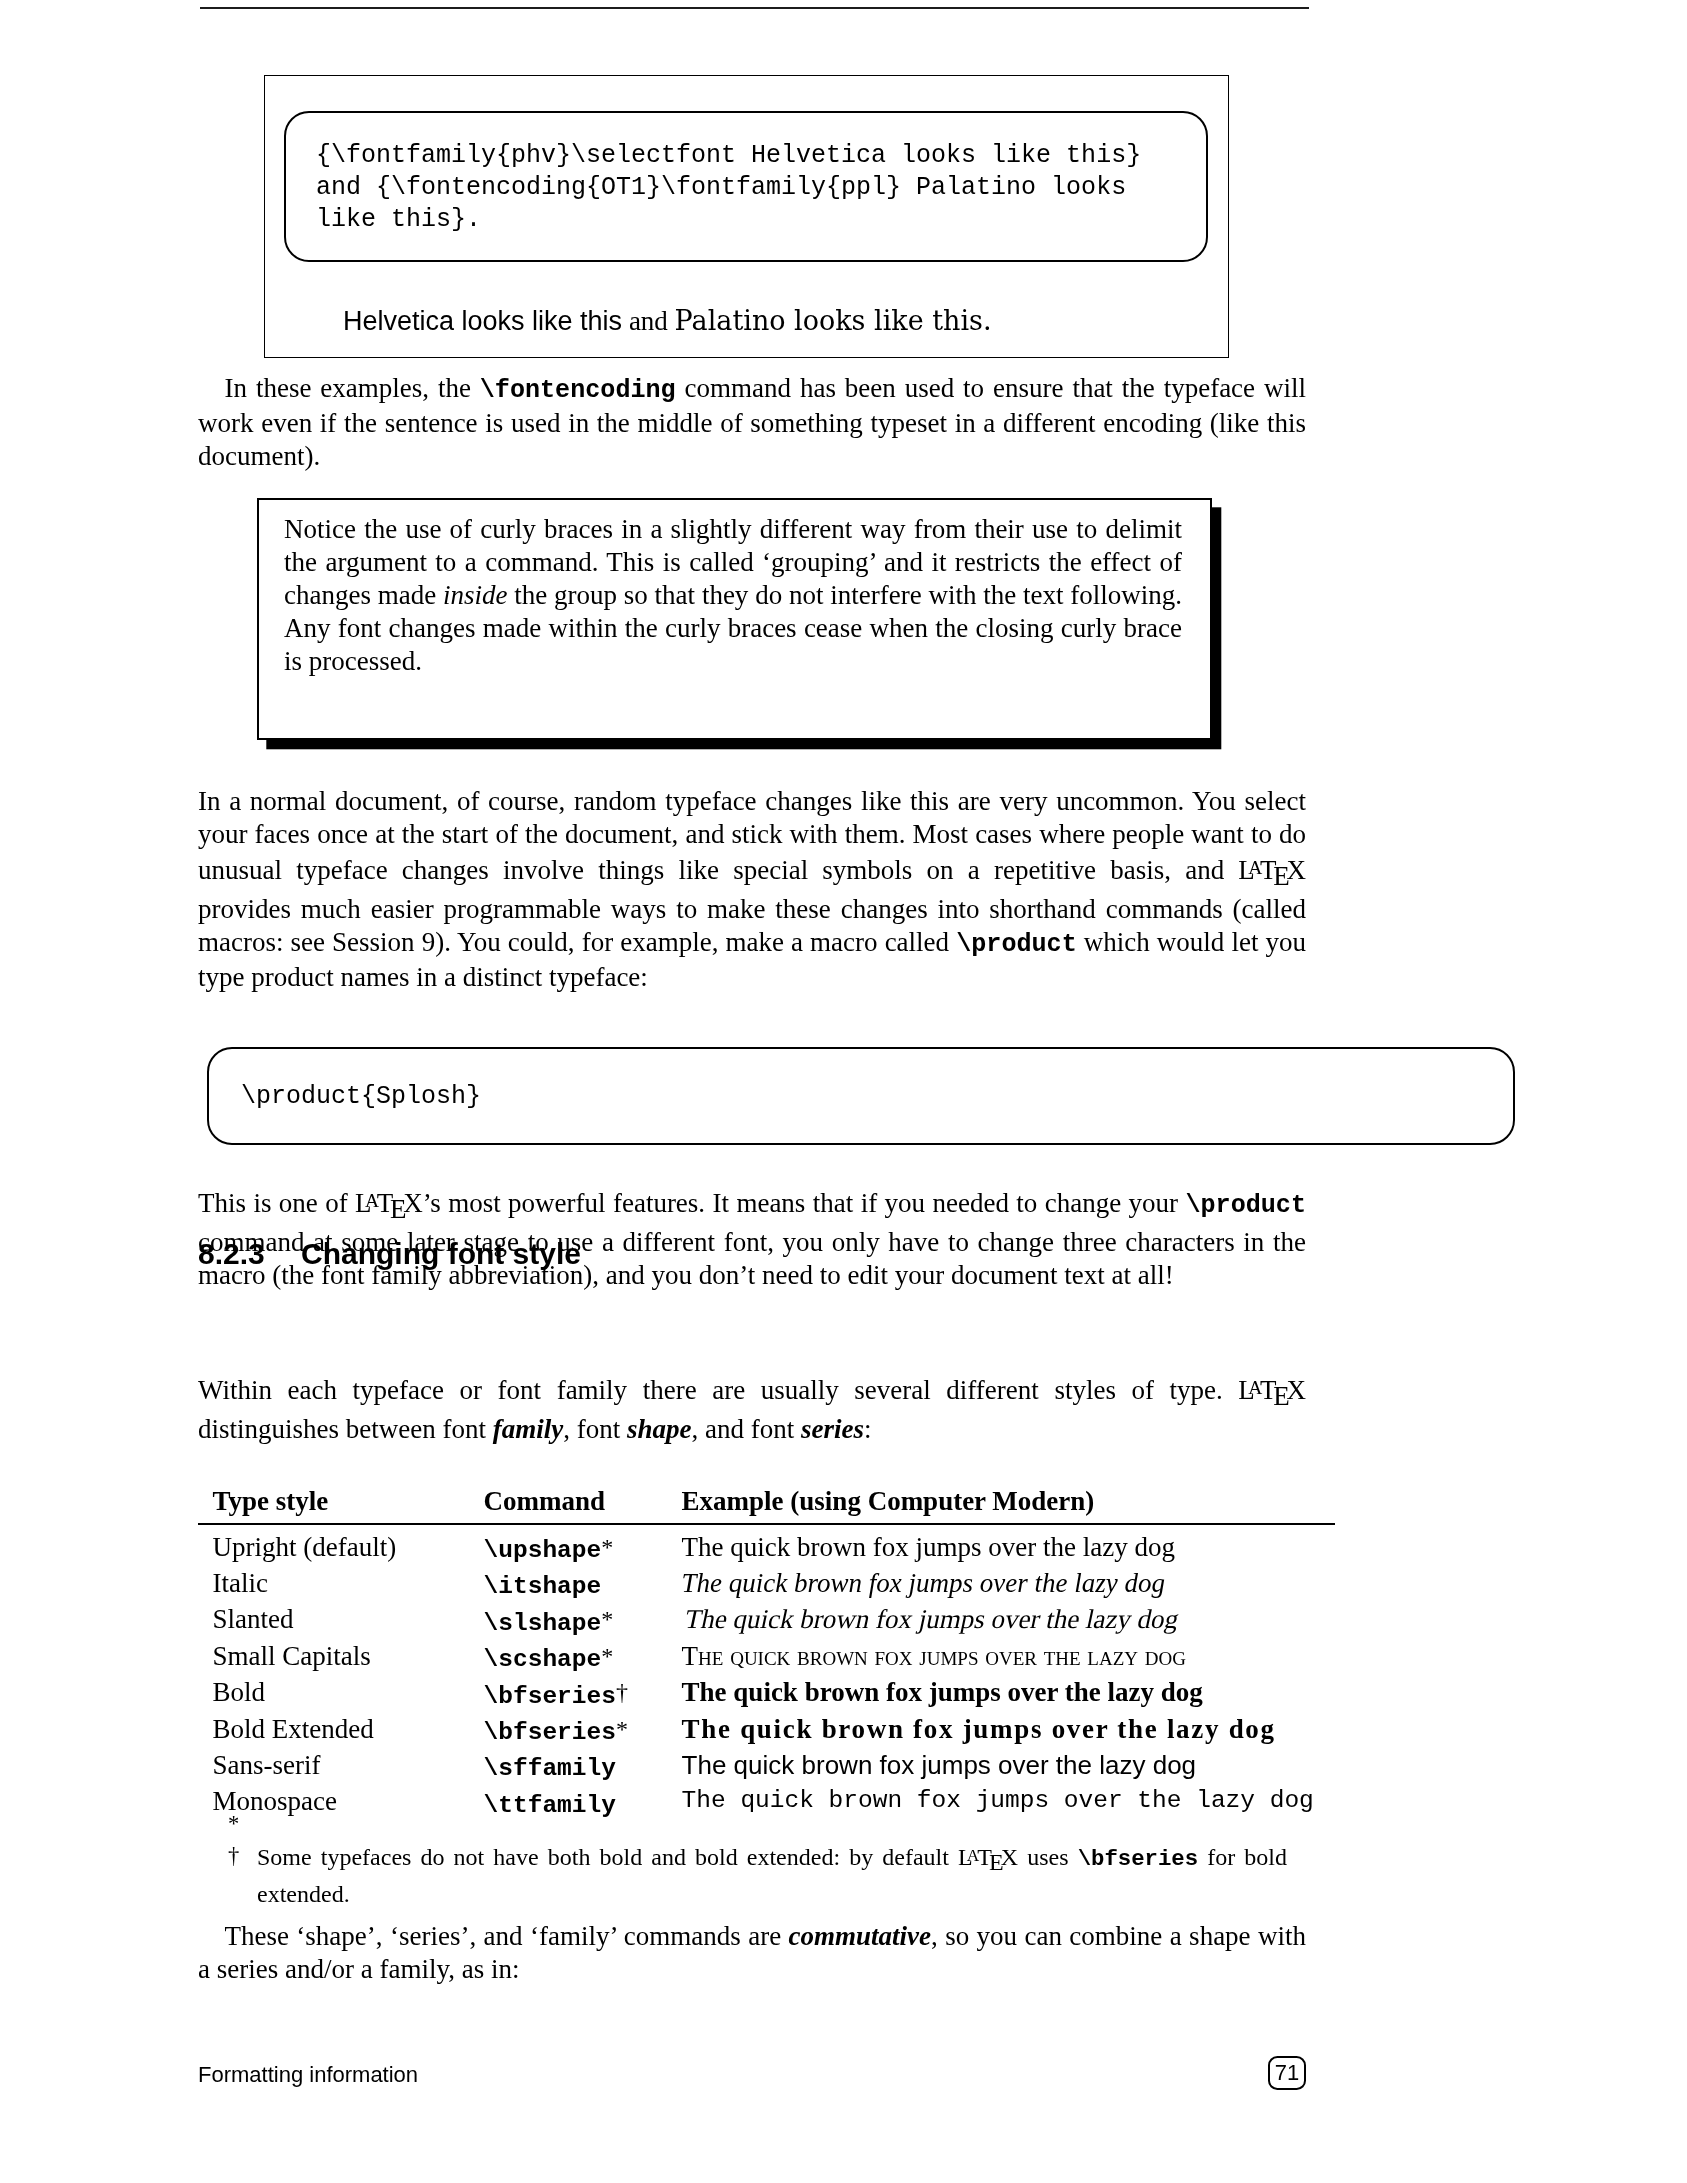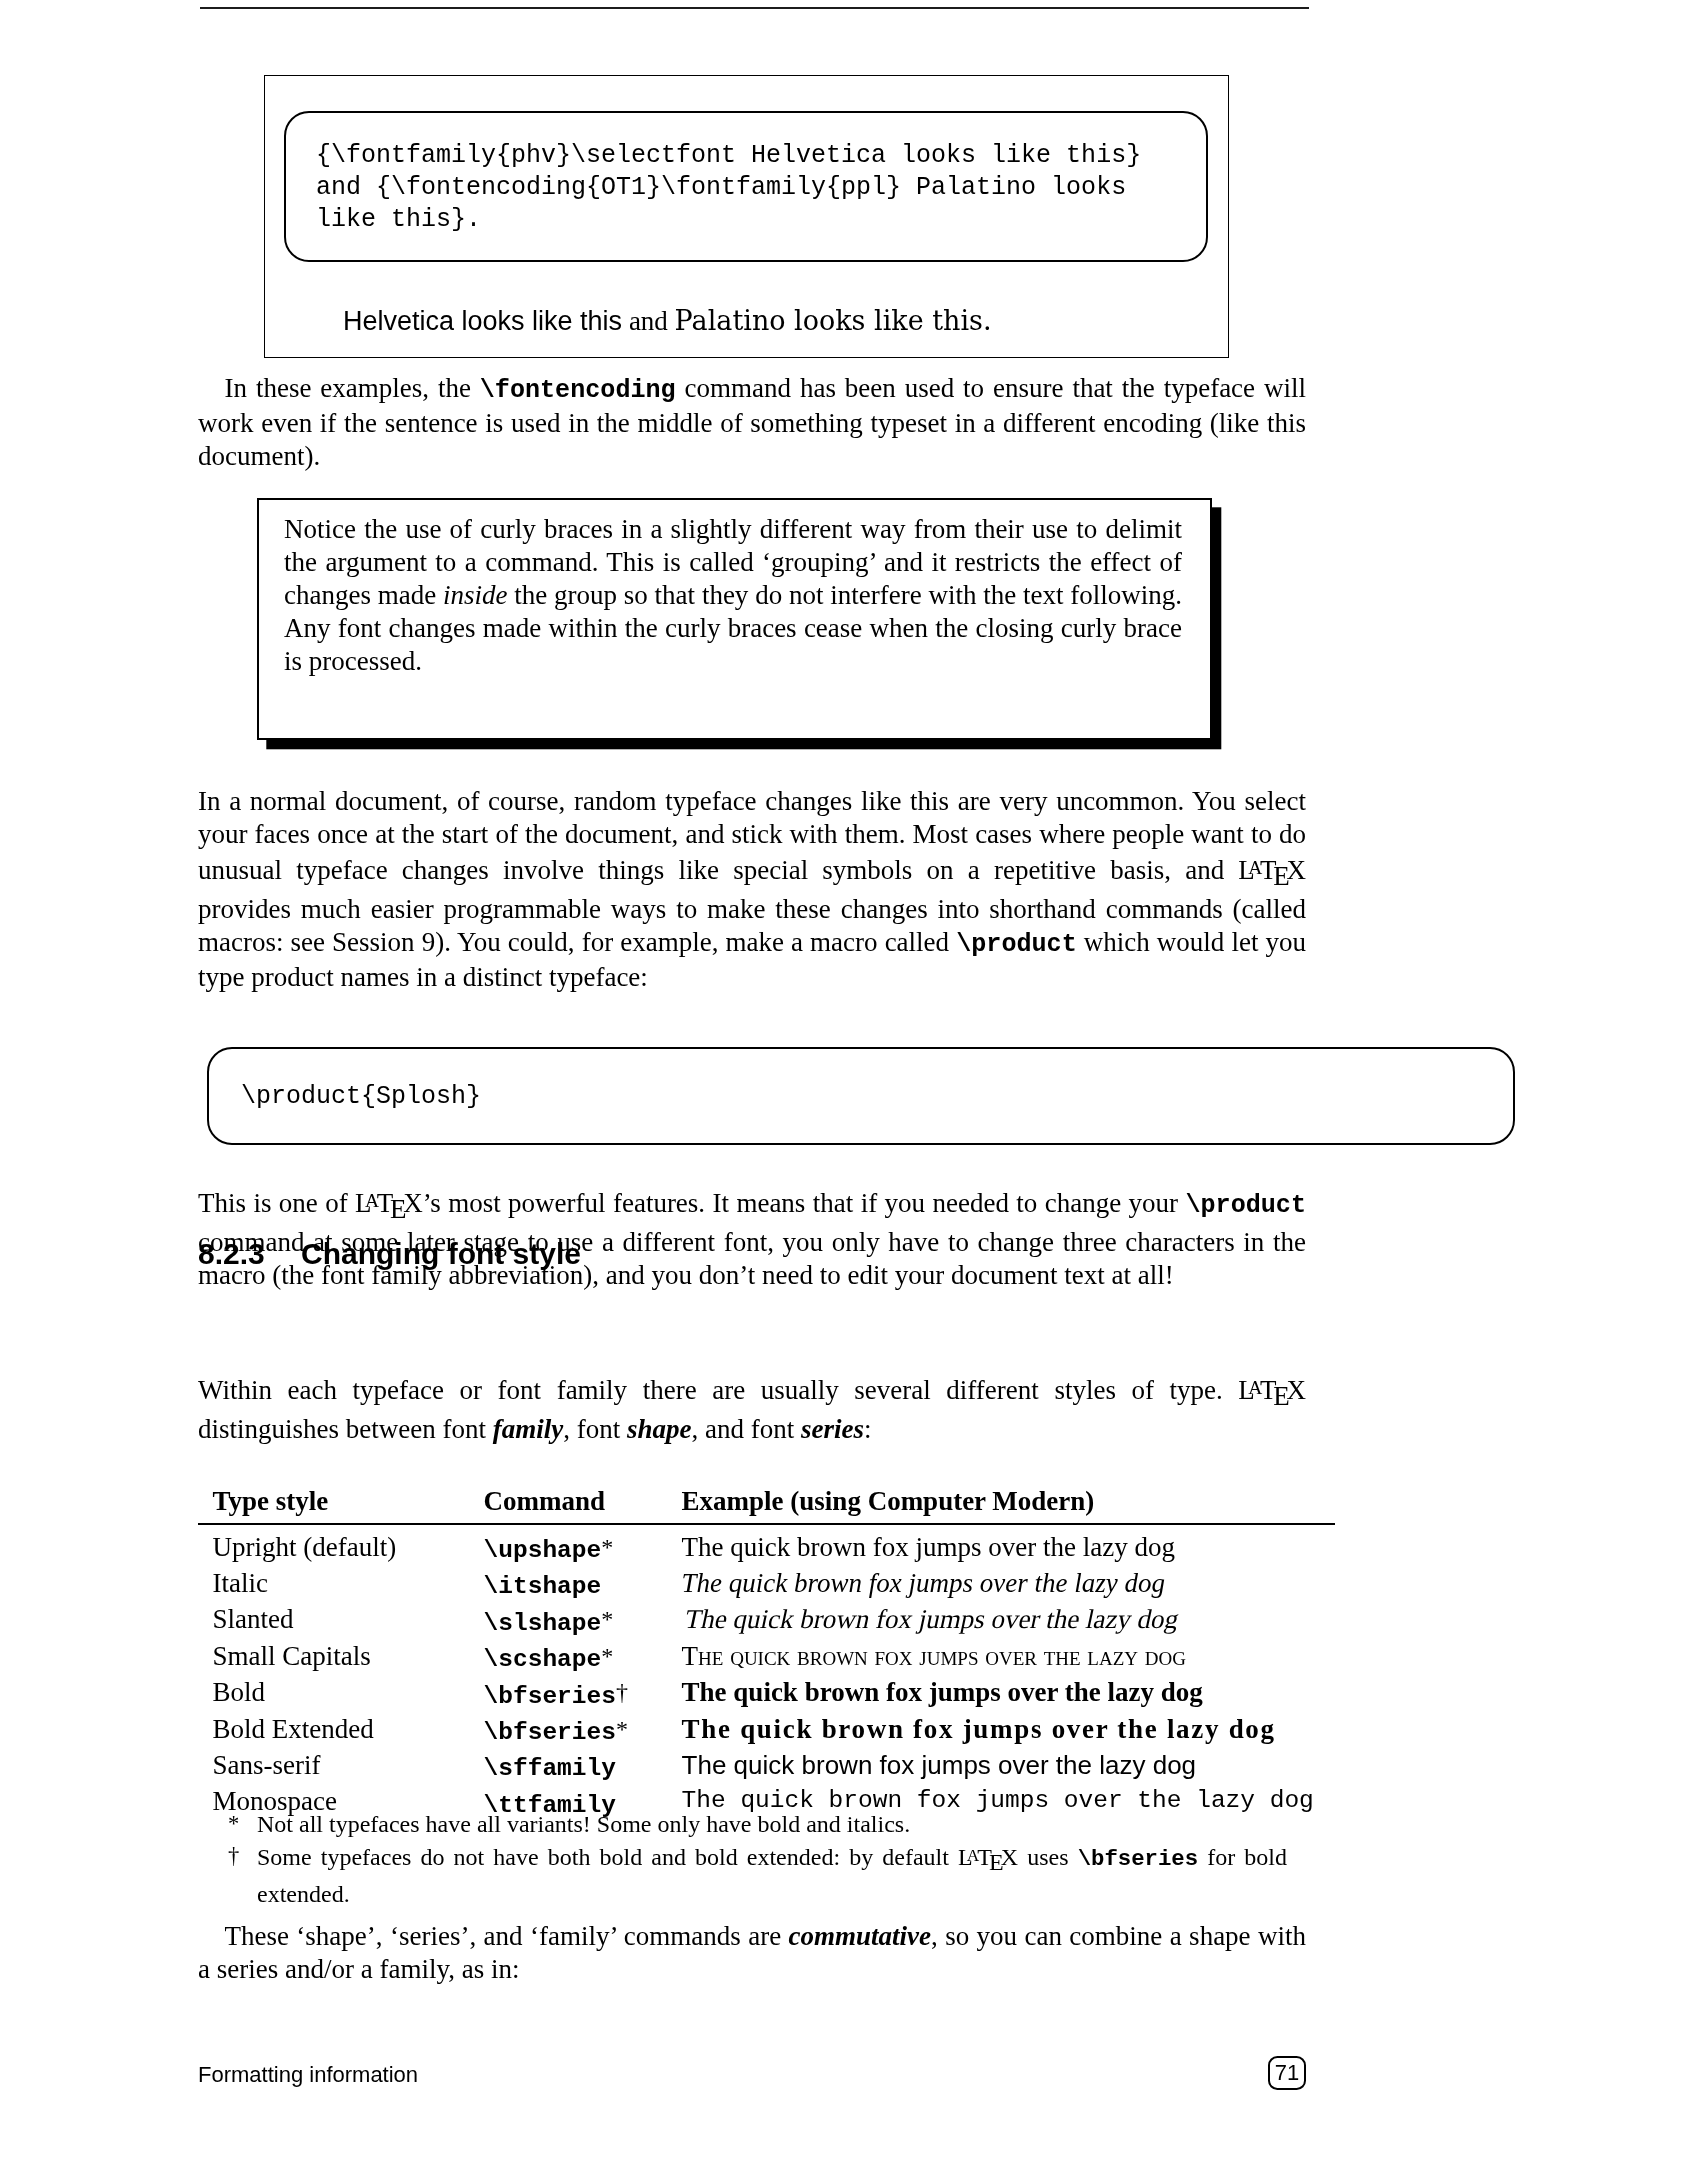--- a/index.html
+++ b/index.html
@@ -153,21 +153,20 @@
     <div class="tbl-row">
       <span>Monospace</span>
       <span><span class="cmd">\ttfamily</span><span class="sfx"></span></span>
       <span class="ex-tt">The quick brown fox jumps over the lazy dog</span>
     </div>
   </div>
 
   <div class="footnotes">
     <div class="fn">
       <span class="fn-marker">*</span>
-      <span><span>Not all typefaces have all variants! Some only have bold and italics.</span></span>
     </div>
     <div class="fn">
       <span class="fn-marker">†</span>
       <span><span>Some typefaces do not have both bold and bold extended: by default </span><span class="latex"><span>L</span><span class="lx-a">A</span><span>T</span><span class="lx-e">E</span><span>X</span></span><span> uses </span><span class="bmono">\bfseries</span><span> for bold extended.</span></span>
     </div>
   </div>
 
   <p class="body-text indent" style="top:1920px;margin:0;"><span>These ‘shape’, ‘series’, and ‘family’ commands are </span><span class="bi">commutative</span><span>, so you can combine a shape with a series and/or a family, as in:</span></p>
 
   <div class="footer-left">Formatting information</div>

